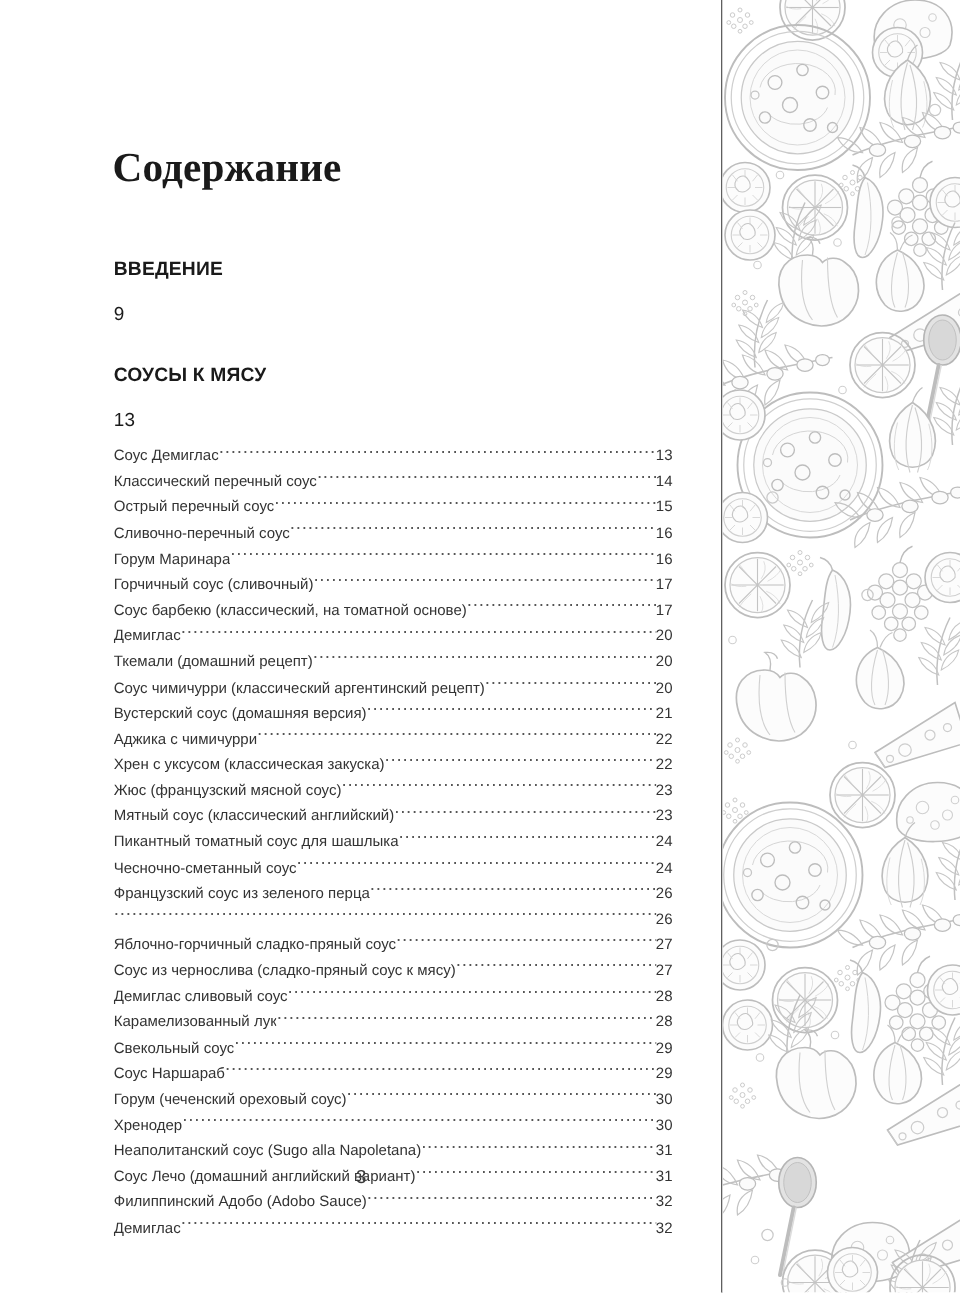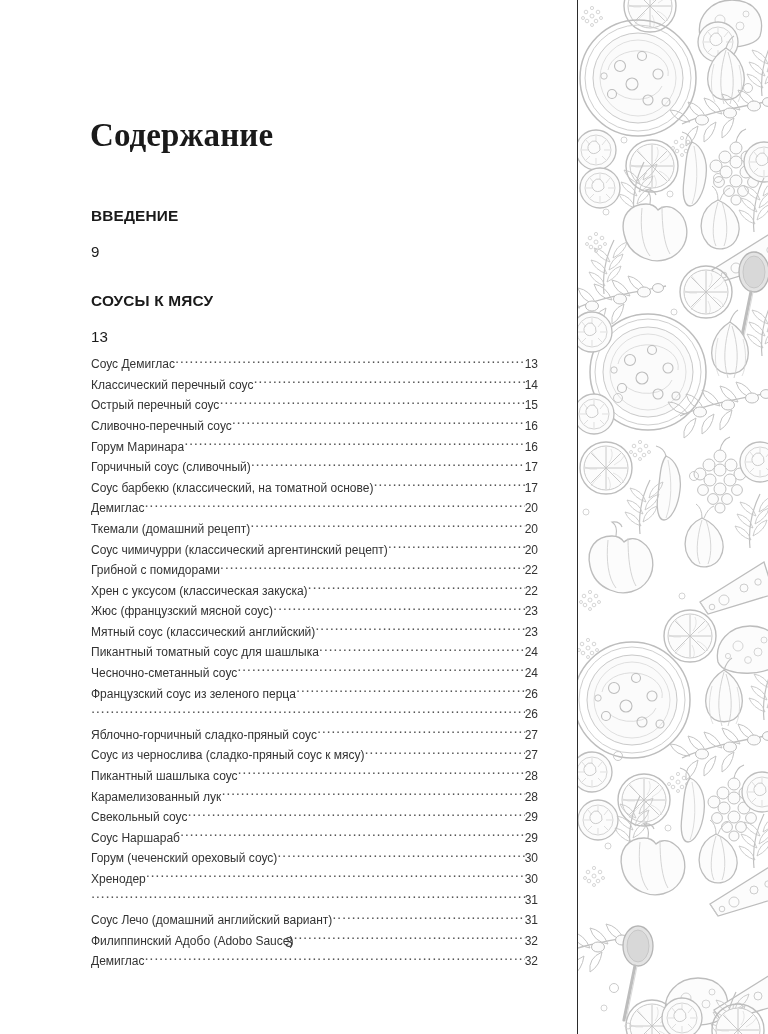--- a/index.html
+++ b/index.html
@@ -215,21 +215,26 @@
           <span class="label">Ткемали (домашний рецепт)</span>
           <span class="leader"></span>
           <span class="page-no">20</span>
         </div>
         <div class="toc-row">
           <span class="label">Соус чимичурри (классический аргентинский рецепт)</span>
           <span class="leader"></span>
           <span class="page-no">20</span>
         </div>
         <div class="toc-row">
-          <span class="label">Грибной с помидорами</span>
+          <span class="label">Вустерский соус (домашняя версия)</span>
+          <span class="leader"></span>
+          <span class="page-no">21</span>
+        </div>
+        <div class="toc-row">
+          <span class="label">Аджика с чимичурри</span>
           <span class="leader"></span>
           <span class="page-no">22</span>
         </div>
         <div class="toc-row">
           <span class="label">Хрен с уксусом (классическая закуска)</span>
           <span class="leader"></span>
           <span class="page-no">22</span>
         </div>
         <div class="toc-row">
           <span class="label">Жюс (французский мясной соус)</span>
@@ -264,21 +269,21 @@
           <span class="label">Яблочно-горчичный сладко-пряный соус</span>
           <span class="leader"></span>
           <span class="page-no">27</span>
         </div>
         <div class="toc-row">
           <span class="label">Соус из чернослива (сладко-пряный соус к мясу)</span>
           <span class="leader"></span>
           <span class="page-no">27</span>
         </div>
         <div class="toc-row">
-          <span class="label">Пикантный шашлыка соус</span>
+          <span class="label">Демиглас сливовый соус</span>
           <span class="leader"></span>
           <span class="page-no">28</span>
         </div>
         <div class="toc-row">
           <span class="label">Карамелизованный лук</span>
           <span class="leader"></span>
           <span class="page-no">28</span>
         </div>
         <div class="toc-row">
           <span class="label">Свекольный соус</span>
@@ -294,20 +299,21 @@
           <span class="label">Горум (чеченский ореховый соус)</span>
           <span class="leader"></span>
           <span class="page-no">30</span>
         </div>
         <div class="toc-row">
           <span class="label">Хренодер</span>
           <span class="leader"></span>
           <span class="page-no">30</span>
         </div>
         <div class="toc-row">
+          <span class="label">Неаполитанский соус (Sugo alla Napoletana)</span>
           <span class="leader"></span>
           <span class="page-no">31</span>
         </div>
         <div class="toc-row">
           <span class="label">Соус Лечо (домашний английский вариант)</span>
           <span class="leader"></span>
           <span class="page-no">31</span>
         </div>
         <div class="toc-row">
           <span class="label">Филиппинский Адобо (Adobo Sauce)</span>

